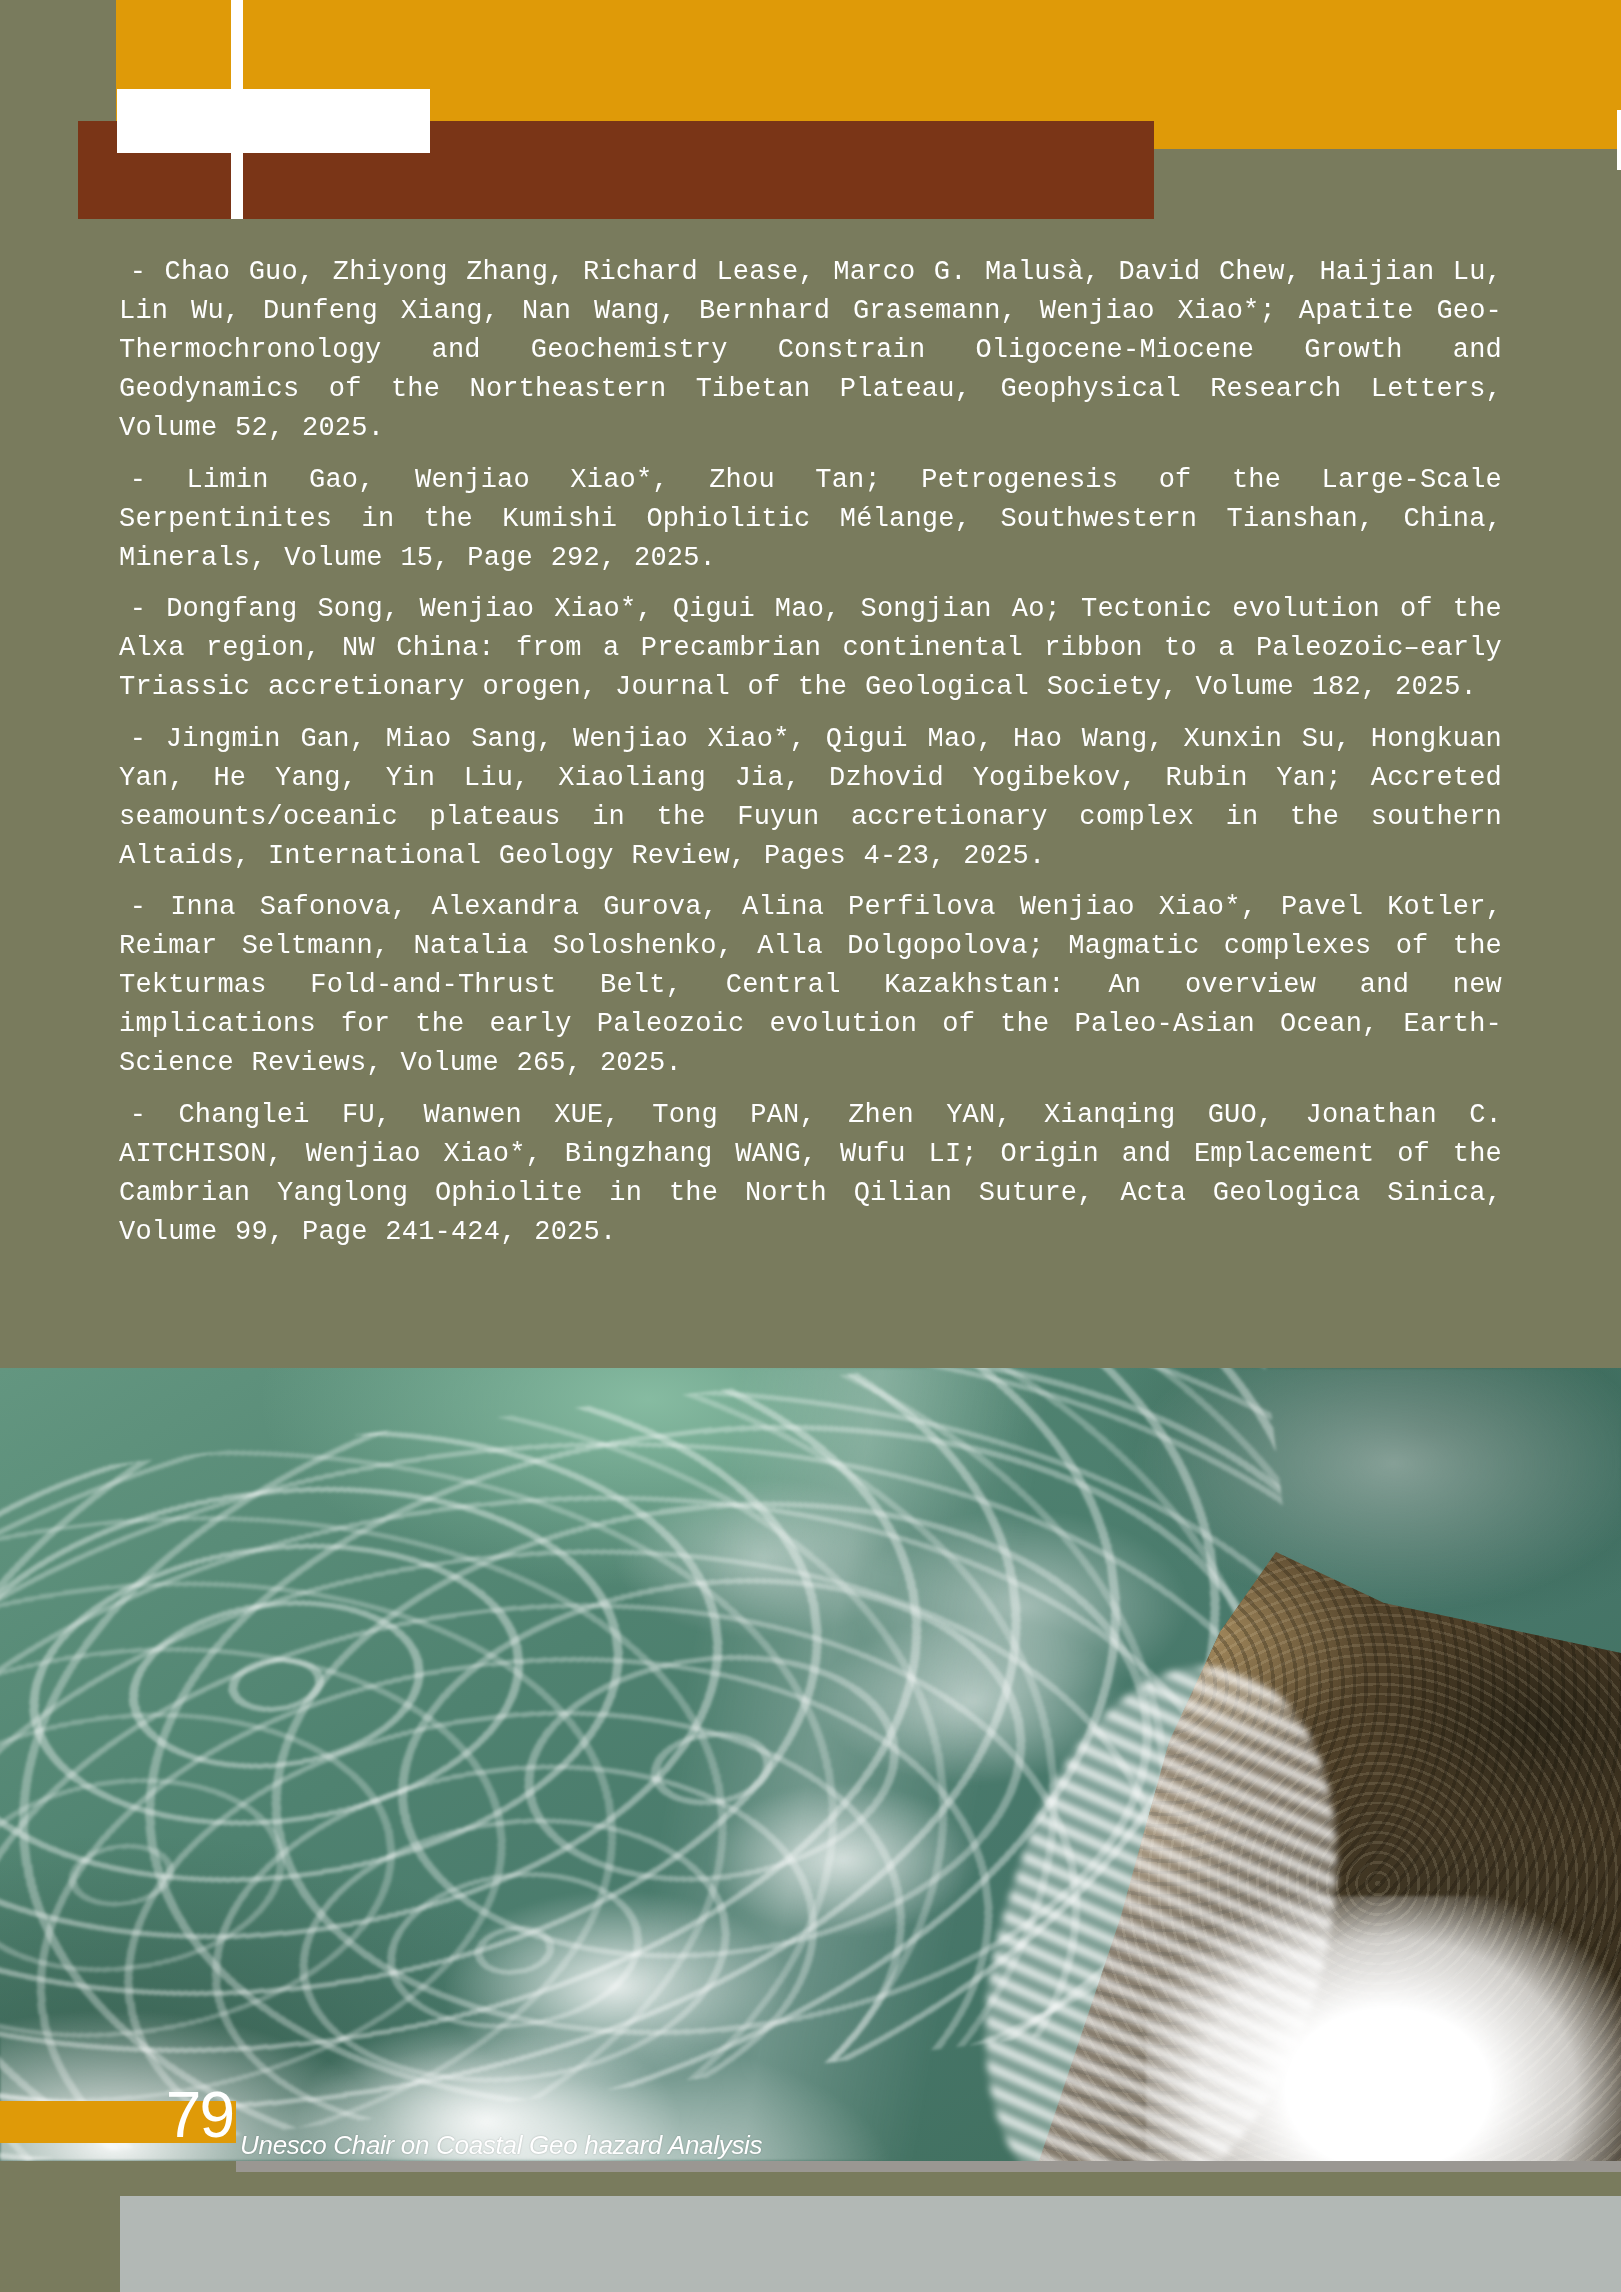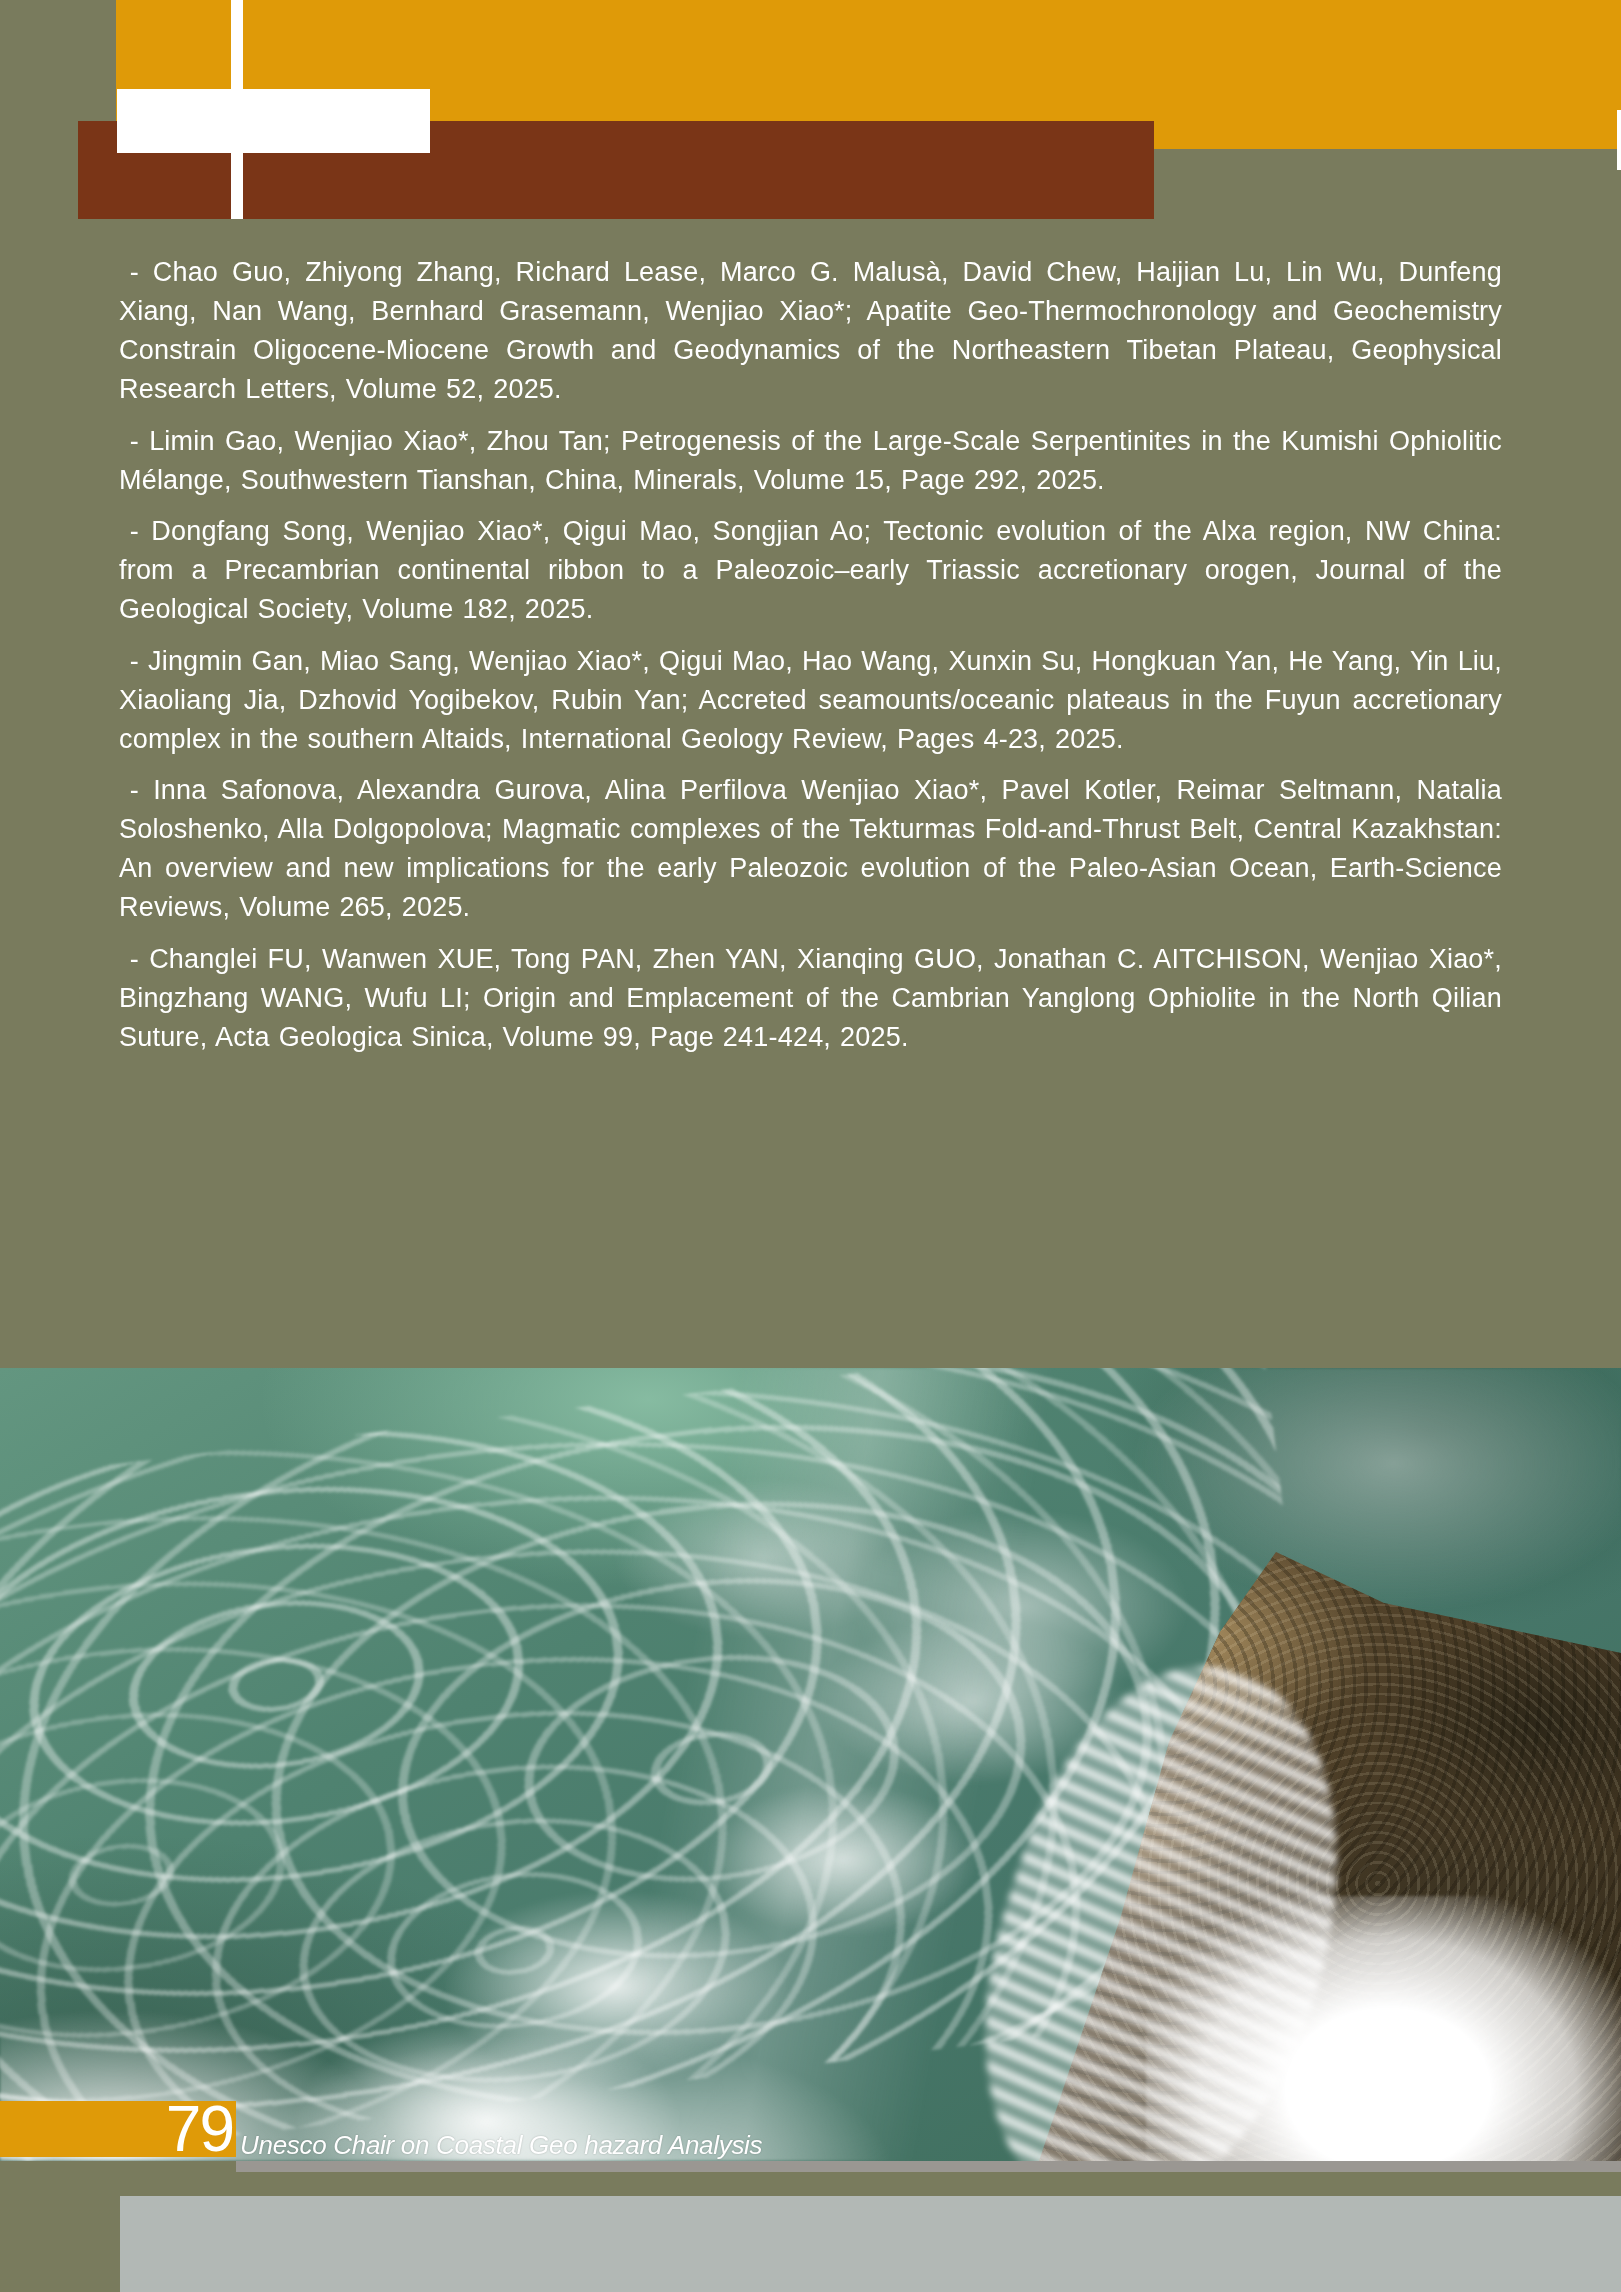--- a/index.html
+++ b/index.html
@@ -17,21 +17,21 @@
   .white-vbar{position:absolute;left:231px;top:0;width:11.6px;height:219px;background:#ffffff;z-index:4;}
   .white-notch{position:absolute;left:1617px;top:110px;width:3.6px;height:60px;background:#ffffff;z-index:4;}
 
   
   .pub-list{
     position:absolute;left:119px;top:253px;width:1383px;
     color:#ffffff;font-size:27px;line-height:39px;
     text-align:justify;letter-spacing:0.2px;word-spacing:1.3px;
     z-index:5;
   }
-  .pub-list p{margin:0 0 12.5px 0;text-indent:10.7px;}
+  .pub-list p{margin:0 0 12.5px 0;text-indent:10.7px;font-family:Liberation Mono, monospace;}
 
   
   .photo{
     position:absolute;left:0;top:1368px;width:1621px;height:793px;overflow:hidden;z-index:6;
     background:
       radial-gradient(ellipse 555px 269px at 40% 4%, rgba(143,196,169,.85), rgba(143,196,169,0) 70%),
       radial-gradient(ellipse 466px 287px at 88% 8%, rgba(40,80,65,.75), rgba(40,80,65,0) 70%),
       radial-gradient(ellipse 681px 376px at 8% 92%, rgba(44,78,64,.65), rgba(44,78,64,0) 70%),
       linear-gradient(150deg,#639680 0%,#4f8270 35%,#47776a 62%,#3c6a57 100%);
   }
@@ -92,21 +92,21 @@
     filter:blur(3.6px);
     opacity:.92;
   }
   .splash{
     left:1146px;top:528px;width:484px;height:269px;
     background:radial-gradient(ellipse at 50% 72%, #ffffff 0 30%, rgba(255,255,255,.75) 55%, rgba(255,255,255,0) 78%);
     filter:blur(1.8px);
   }
 
   
-  .footer-orange{position:absolute;left:0;top:2101px;width:236px;height:56px;background:#df9a08;z-index:8;}
+  .footer-orange{position:absolute;left:0;top:2101px;width:236px;height:42px;background:#df9a08;z-index:8;}
   .page-num{
     position:absolute;right:2.7px;bottom:-3.6px;
     color:#ffffff;font-size:64px;line-height:1;letter-spacing:-1.8px;
   }
   .footer-title{
     position:absolute;left:240px;top:2132px;
     color:#ffffff;font-size:26px;letter-spacing:-0.3px;line-height:27px;
     z-index:8;text-shadow:0 0 1.8px rgba(0,0,0,.25);font-style:italic;
   }
   .footer-gray-bar{position:absolute;left:236px;top:2161px;width:1385px;height:10.7px;background:#9a9792;z-index:8;}

